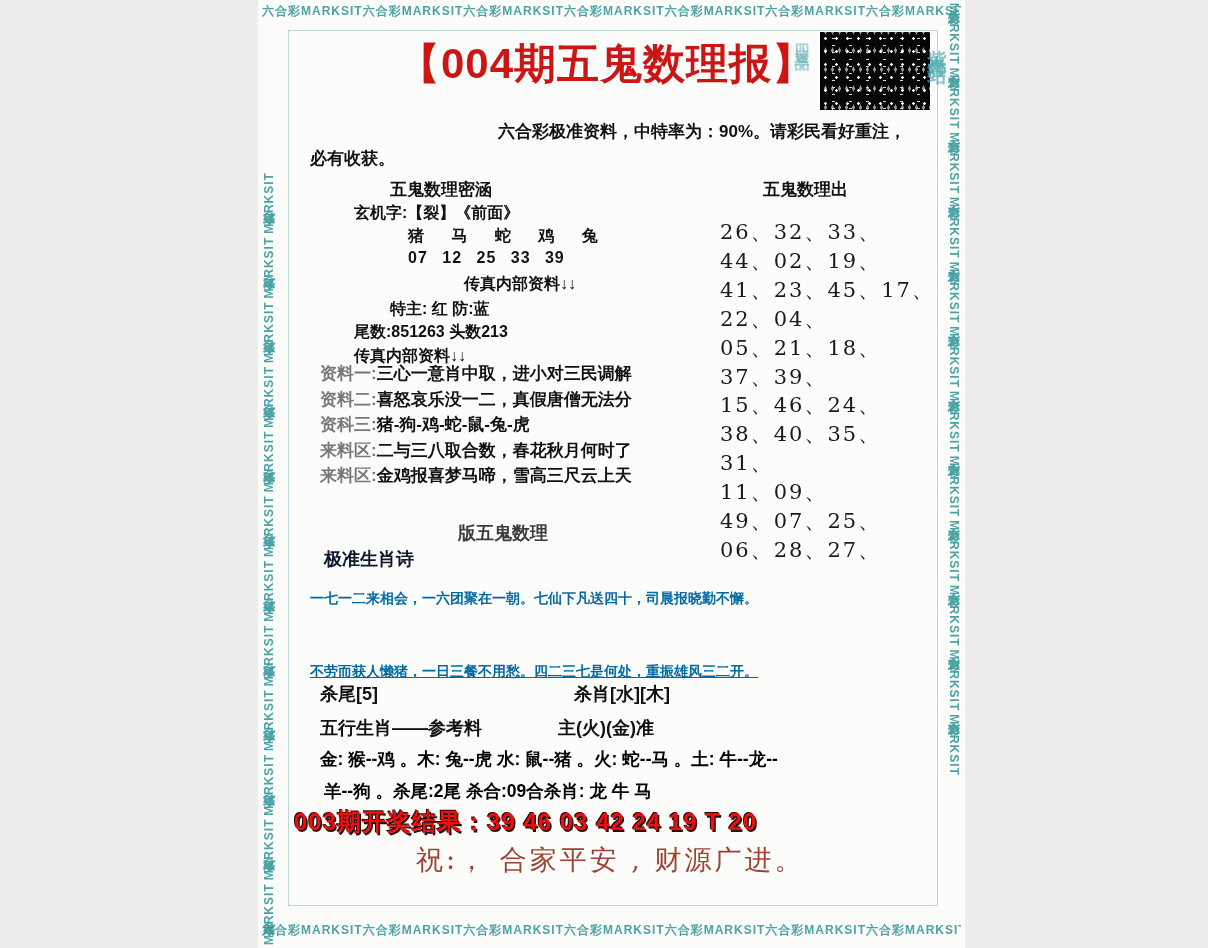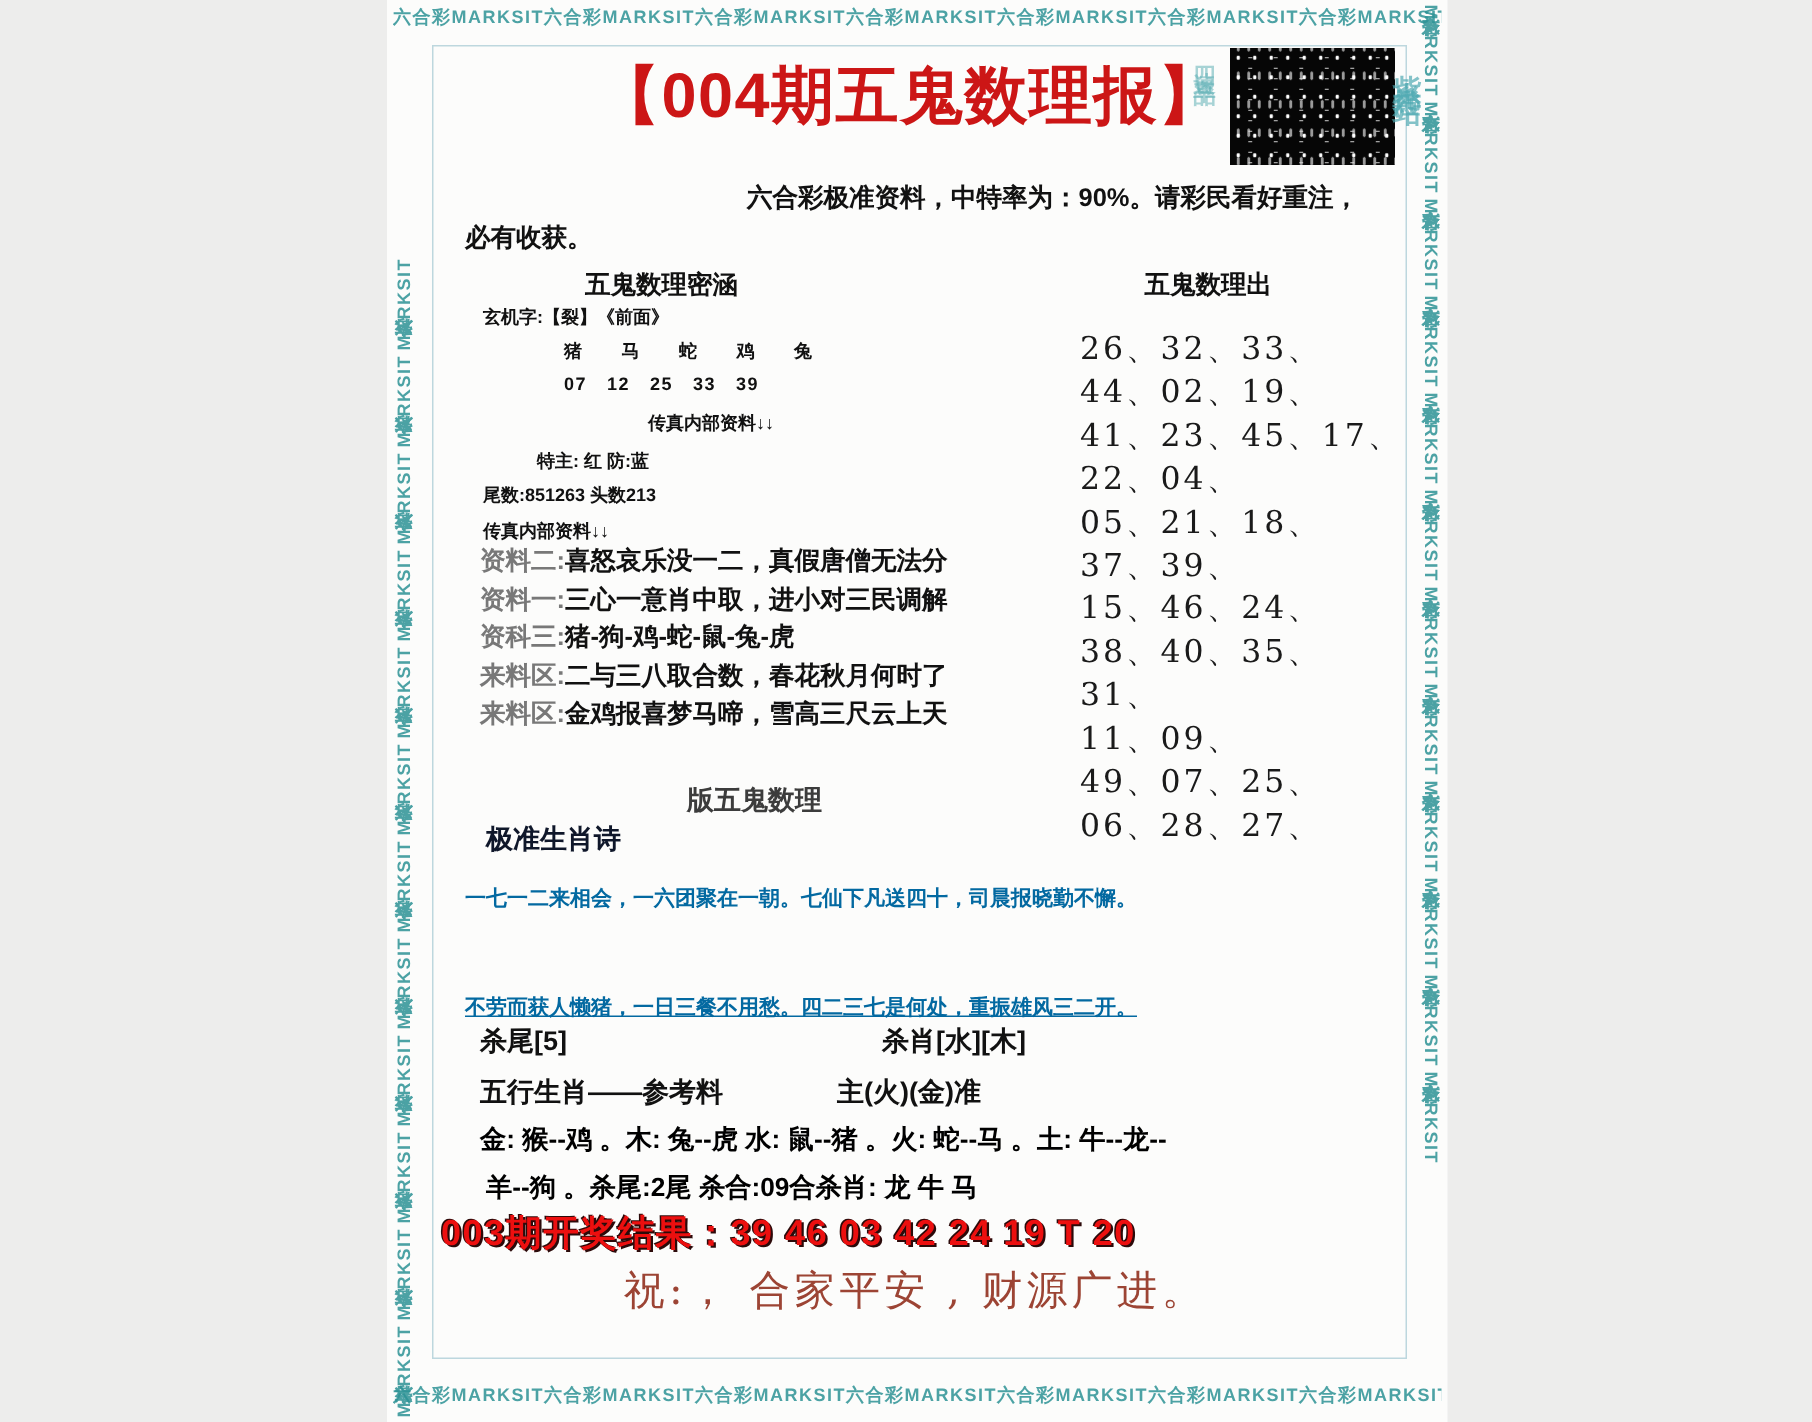--- a/index.html
+++ b/index.html
@@ -41,21 +41,21 @@
   .wm-b { left:666px; top:34px; height:116px; font-size:19px; letter-spacing:5px;
           color:rgba(80,170,178,.7); }
 
   .subtitle { left:32px; top:118px; width:630px; font-size:17px; font-weight:bold;
               line-height:27px; text-indent:188px; white-space:normal; color:#111;padding-left:20px; }
 
   .hdr { font-size:17px; font-weight:bold; color:#111; }
   .hdr-left  { left:132px; top:178px; }
   .hdr-right { left:505px; top:178px; }
 
-  .ln { font-size:12px; font-weight:bold; color:#111; }
+  .ln { font-size:16px; font-weight:bold; color:#111;margin-left:32px; }
   .l-mystery { left:64px;  top:203px; }
   .l-zodiac  { left:118px; top:226px; word-spacing:13px; letter-spacing:5px; }
   .l-numrow  { left:118px; top:249px; word-spacing:9px;  letter-spacing:1px; }
   .l-fax1    { left:174px; top:274px; }
   .l-special { left:100px; top:299px; }
   .l-tails   { left:64px;  top:322px; }
   .l-fax2    { left:64px;  top:346px; }
 
   .info { left:62px; top:361px; font-size:17px; font-weight:bold; color:#111;
           line-height:25.5px; }
@@ -66,21 +66,21 @@
 
   .ban  { left:200px; top:521px; font-size:18px; font-weight:bold; color:#3c3c3c;text-align:right; }
   .shi  { left:66px;  top:547px; font-size:18px; font-weight:bold; color:#0f172a; }
 
   .poem { font-size:14px; font-weight:bold; color:#0369a1; }
   .poem1 { left:52px; top:590px; }
   .poem2 { left:52px; top:663px;text-decoration:underline; }
 
   .kv { font-size:18px; font-weight:bold; color:#111; }
   .shawei  { left:62px;  top:682px; }
-  .shaxiao { left:330px; top:682px; }
+  .shaxiao { left:316px; top:682px; }
   .wuxing  { left:62px;  top:716px; }
   .zhu     { left:300px; top:716px; }
   .elem { font-size:17.5px; font-weight:bold; color:#000000; }
   .elem1 { left:62px; top:747px; }
   .elem2 { left:66px; top:779px; }
 
   .result { left:36px; top:806px; font-size:24px; font-weight:bold; color:#ec0f0f;
             letter-spacing:1px;
             text-shadow:1.5px 1.5px 0 #2c0a0a, -1px -1px 0 #2c0a0a; }
 
@@ -115,24 +115,24 @@
     <div class="abs ln l-mystery">玄机字:【裂】《前面》</div>
     <div class="abs ln l-zodiac">猪 马 蛇 鸡 兔</div>
     <div class="abs ln l-numrow">07 12 25 33 39</div>
     <div class="abs ln l-fax1">传真内部资料↓↓</div>
     <div class="abs ln l-special">特主: 红 防:蓝</div>
     <div class="abs ln l-tails">尾数:851263 头数213</div>
     <div class="abs ln l-fax2">传真内部资料↓↓</div>
 
     <div class="abs info">
       <div>
-        <span class="lbl">资料二:</span><span>喜怒哀乐没一二，真假唐僧无法分</span>
+        <span class="lbl">资料一:</span><span>三心一意肖中取，进小对三民调解</span>
       </div>
       <div>
-        <span class="lbl">资料一:</span><span>三心一意肖中取，进小对三民调解</span>
+        <span class="lbl">资料二:</span><span>喜怒哀乐没一二，真假唐僧无法分</span>
       </div>
       <div>
         <span class="lbl">资科三:</span><span>猪-狗-鸡-蛇-鼠-兔-虎</span>
       </div>
       <div>
         <span class="lbl">来料区:</span><span>二与三八取合数，春花秋月何时了</span>
       </div>
       <div>
         <span class="lbl">来料区:</span><span>金鸡报喜梦马啼，雪高三尺云上天</span>
       </div>

